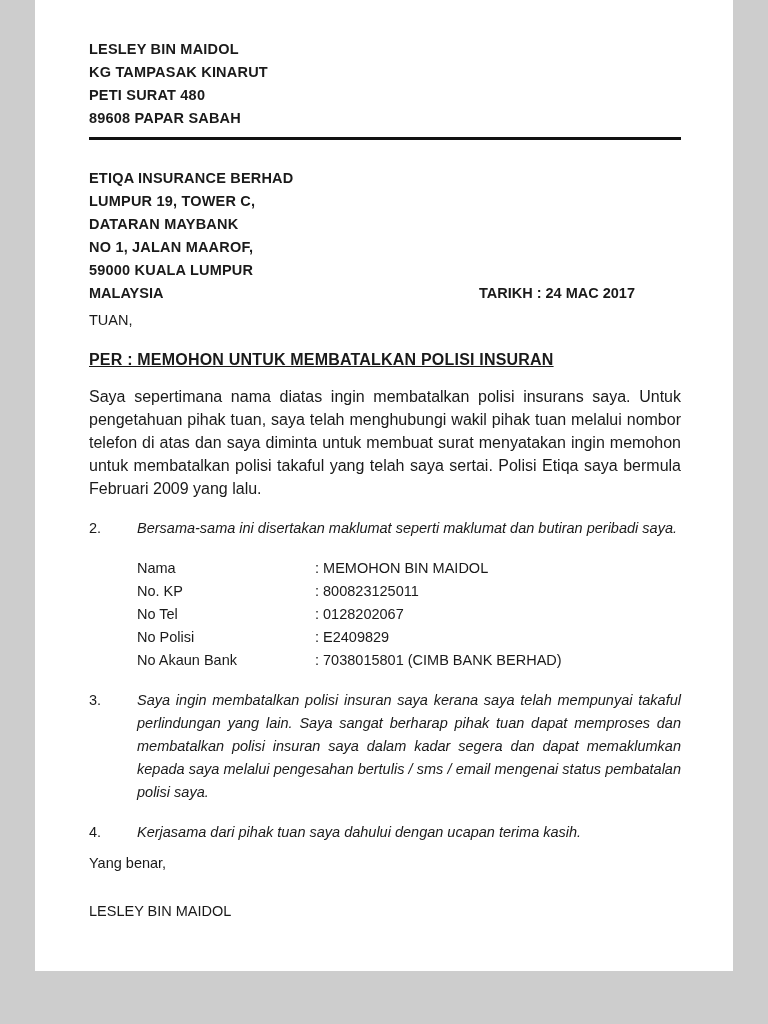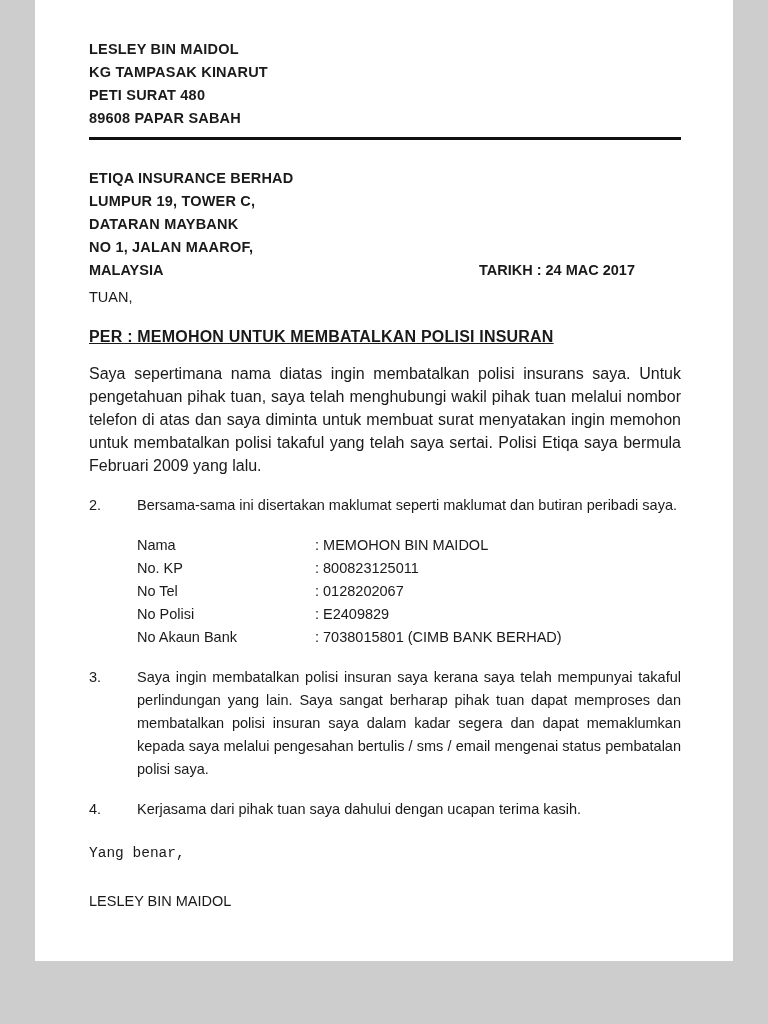--- a/index.html
+++ b/index.html
@@ -64,38 +64,39 @@
     margin-top: 17px;
     font-size: 14.5px;
     line-height: 23px;
   }
   .numbered .num {
     flex: 0 0 48px;
   }
   .numbered .txt {
     flex: 1;
     text-align: justify;
+    font-style: italic;
   }
   .details {
     margin-top: 17px;
     padding-left: 48px;
   }
   .detail-row {
     display: flex;
     font-size: 14.5px;
     line-height: 23px;
   }
   .detail-row .label { flex: 0 0 178px; }
   .detail-row .value { flex: 1; }
   .closing p {
     font-size: 14.5px;
     line-height: 23px;
   }
   .closing .thanks { margin-top: 21px; }
-  .closing .signoff { margin-top: 21px; font-family: Liberation Mono, monospace; }
+  .closing .signoff { margin-top: 8px; }
   .closing .signame { margin-top: 25px; }
 </style>
 </head>
 <body>
 
 <div class="page">
 
   <div class="sender">
     <p>LESLEY BIN MAIDOL</p>
     <p>KG TAMPASAK KINARUT</p>
@@ -103,20 +104,21 @@
     <p>89608 PAPAR SABAH</p>
   </div>
 
   <div class="rule"></div>
 
   <div class="recipient">
     <p>ETIQA INSURANCE BERHAD</p>
     <p>LUMPUR 19, TOWER C,</p>
     <p>DATARAN MAYBANK</p>
     <p>NO 1, JALAN MAAROF,</p>
+    <p>59000 KUALA LUMPUR</p>
     <div class="country-date">
       <span>MALAYSIA</span>
       <span class="date">TARIKH : 24 MAC 2017</span>
     </div>
   </div>
 
   <p class="salutation">TUAN,</p>
 
   <p class="subject">PER : MEMOHON UNTUK MEMBATALKAN POLISI INSURAN</p>
 

